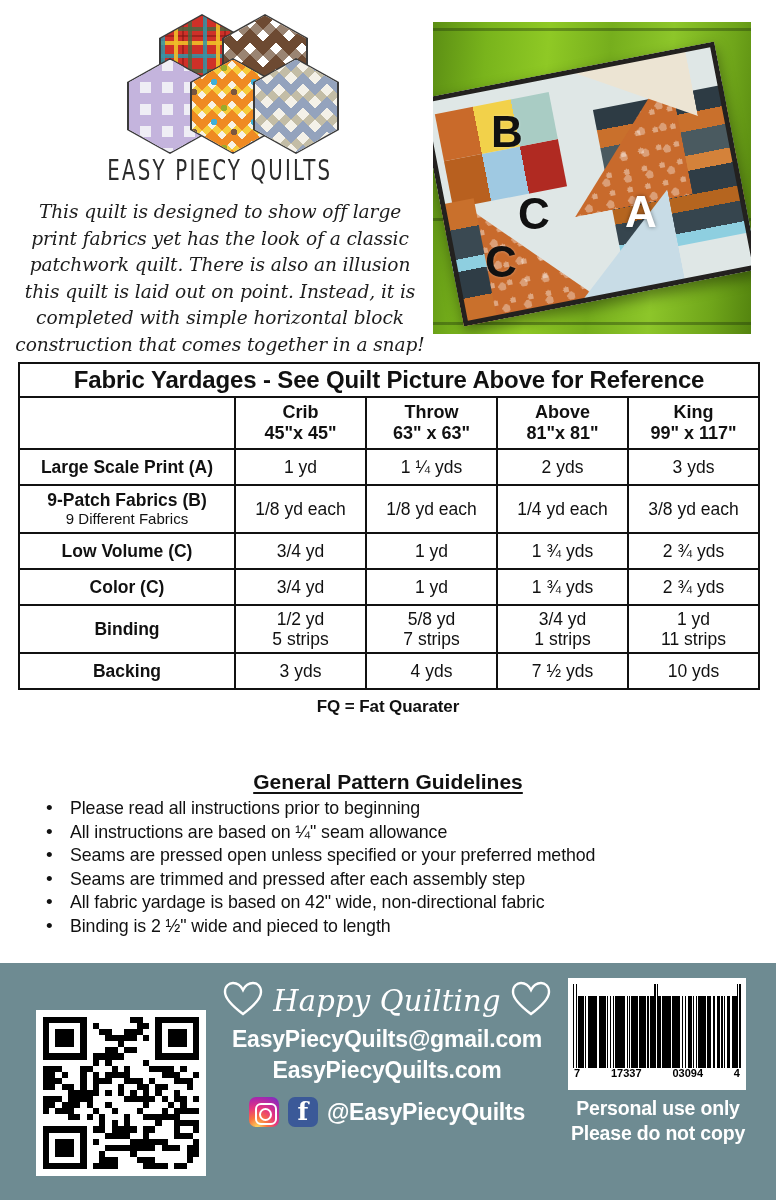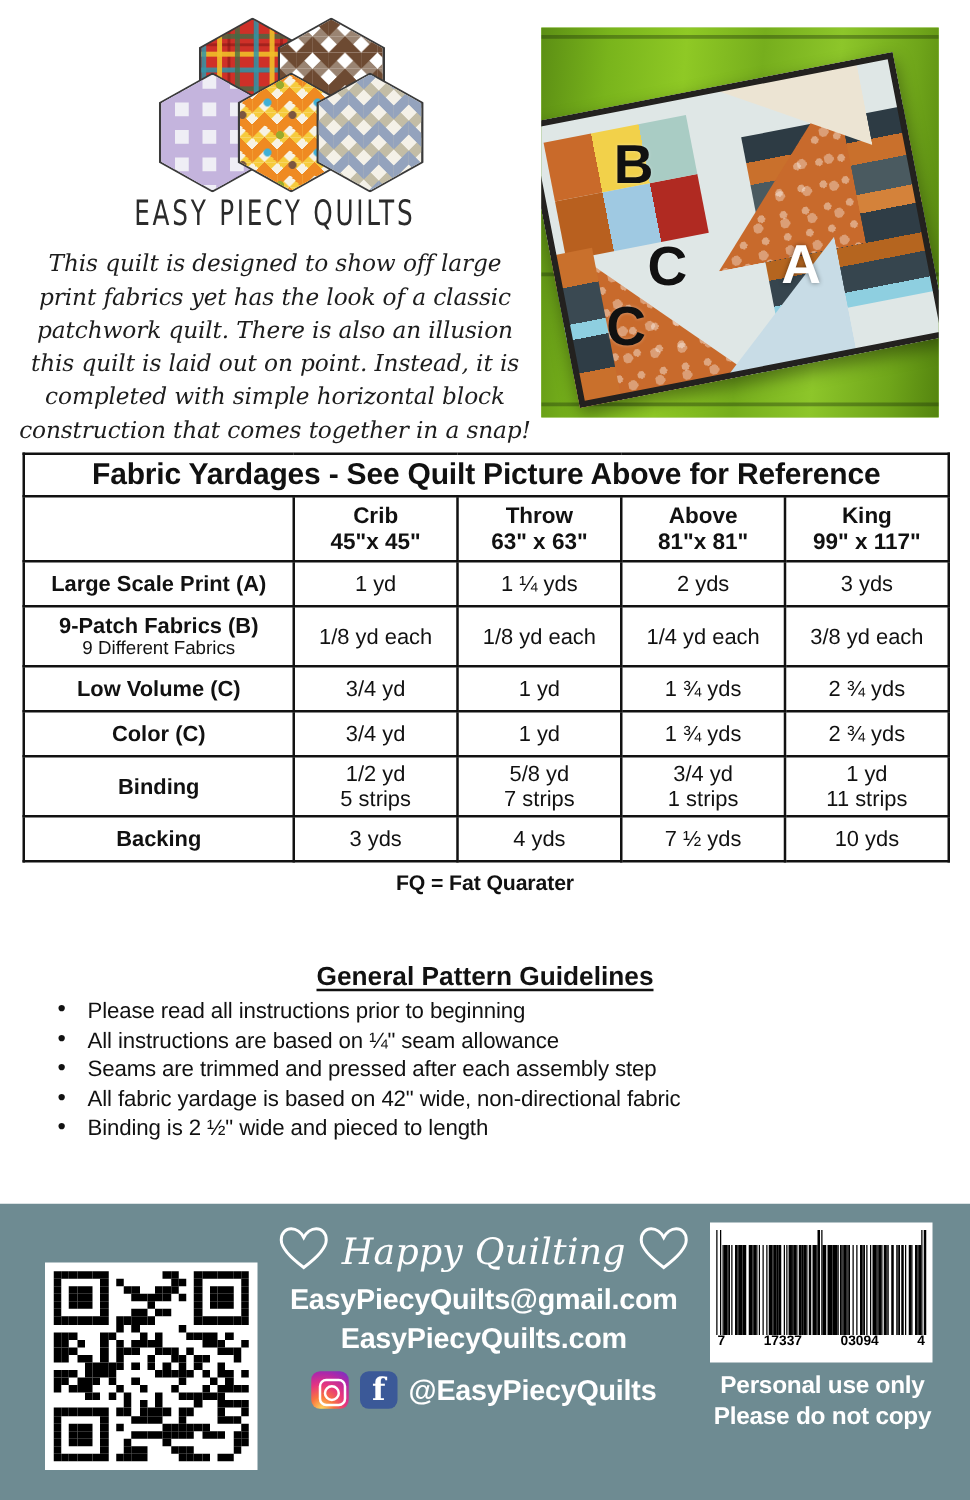--- a/index.html
+++ b/index.html
@@ -645,20 +645,21 @@
     </tbody>
       </table>
     <div class="fq-note">FQ = Fat Quarater</div>
   </div>
 
   <div class="guidelines">
     <div class="gl-title">General Pattern Guidelines</div>
     <ul class="gl-list">
       <li>Please read all instructions prior to beginning</li>
       <li>All instructions are based on ¼" seam allowance</li>
+      <li>Seams are pressed open unless specified or your preferred method</li>
       <li>Seams are trimmed and pressed after each assembly step</li>
       <li>All fabric yardage is based on 42" wide, non-directional fabric</li>
       <li>Binding is 2 ½" wide and pieced to length</li>
     </ul>
   </div>
 
   <div class="footer">
     <div class="footer-bg" style="background-color: rgb(110, 139, 146);"></div>
   </div>
 

